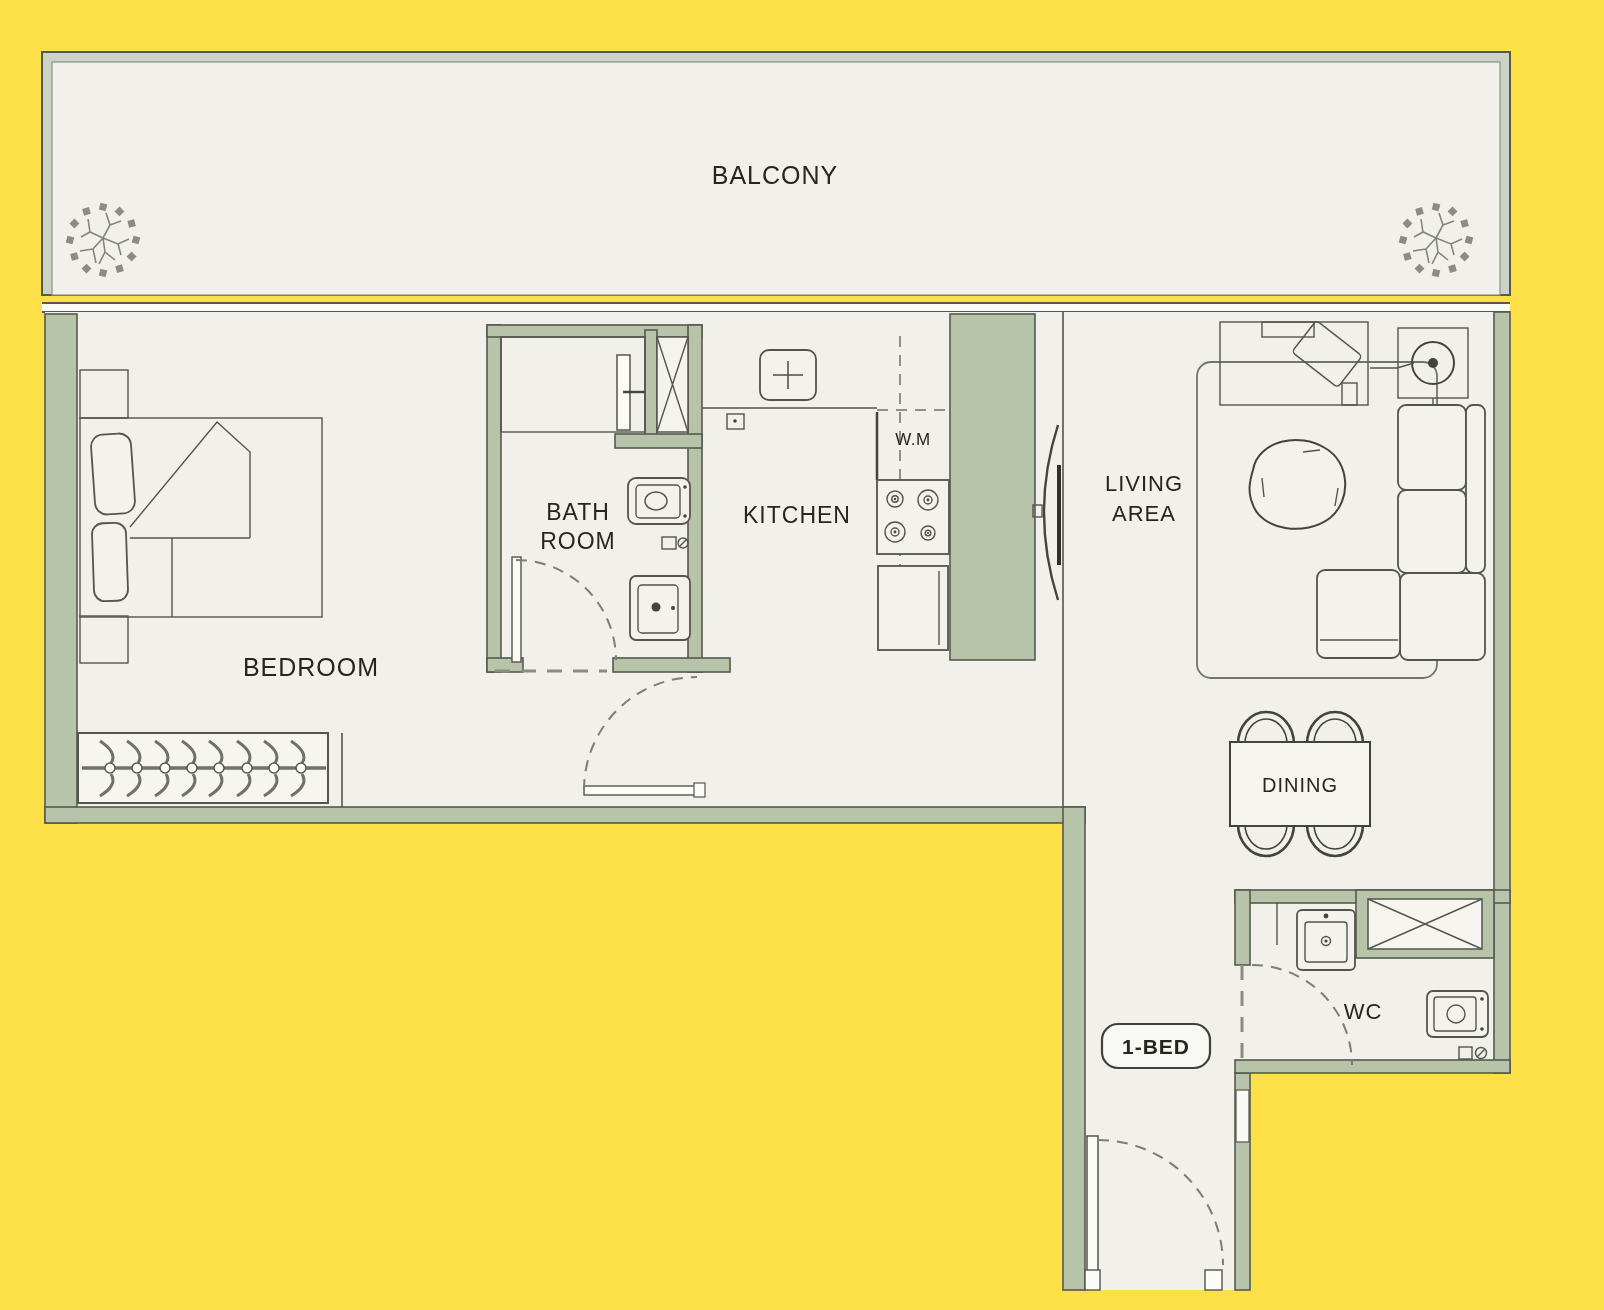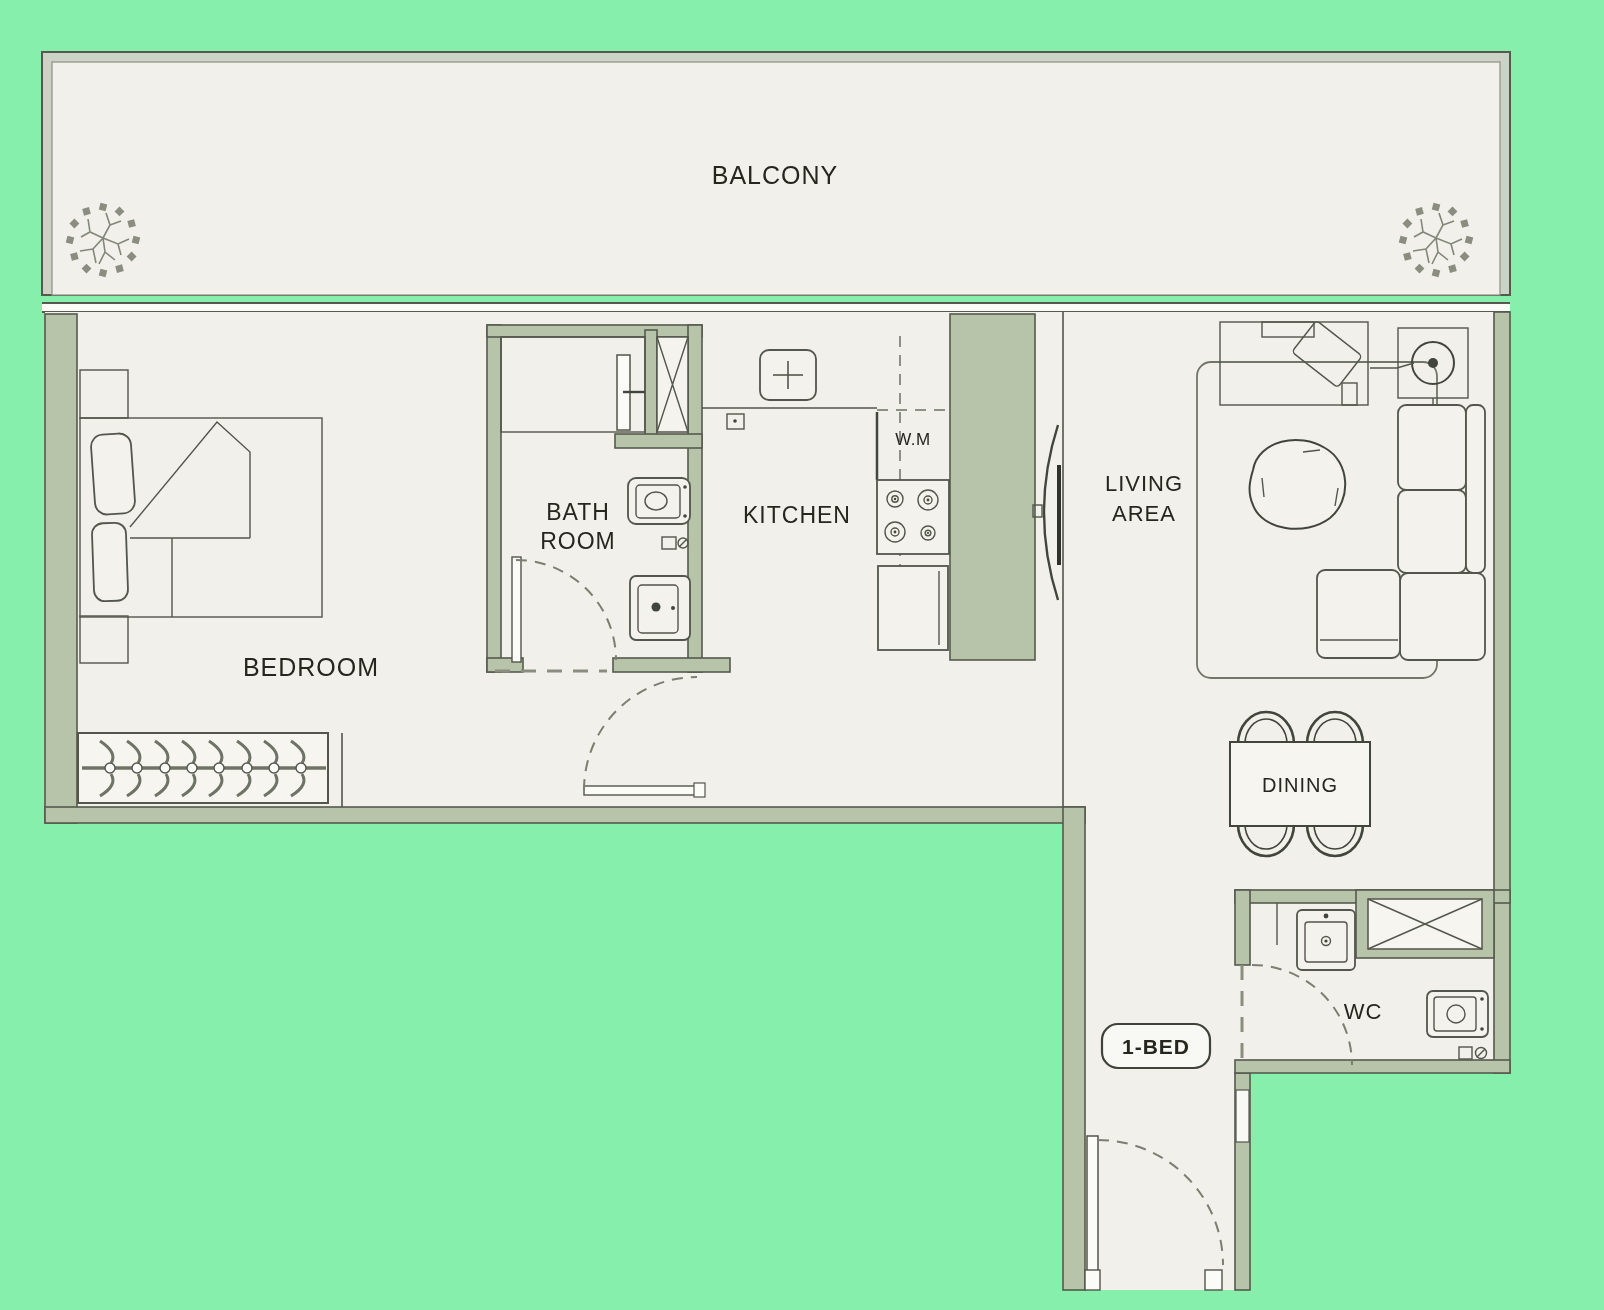--- a/index.html
+++ b/index.html
@@ -1,16 +1,16 @@
 <!DOCTYPE html>
 <html><head>
 <meta charset="utf-8">
 <style>
   html,body{margin:0;padding:0;background:#edf0ef;}
-  .stage{position:relative;width:1604px;height:1310px;background:#86efac;overflow:hidden;
+  .stage{position:relative;width:1604px;height:1310px;background:#fde047;overflow:hidden;
          font-family:"Liberation Sans", sans-serif;}
   svg{position:absolute;left:0;top:0;}
   text{fill:#26261f;font-family:"Liberation Sans", sans-serif;letter-spacing:1px;}
   .room-label{font-size:23px;}
   .lbl-lg{font-size:25px;}
   .lbl-md{font-size:22px;}
   .lbl-sm{font-size:17px;letter-spacing:0.5px;}
   .lbl-dining{font-size:20px;}
   .badge-text{font-size:21px;font-weight:bold;letter-spacing:1px;}
   .wall{fill:#b8c4a9;stroke:#565a4e;stroke-width:1.6;}

